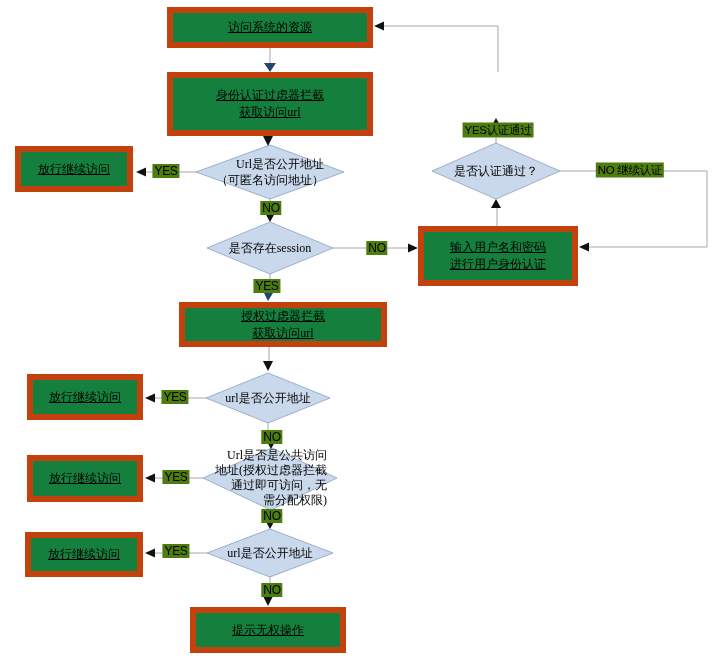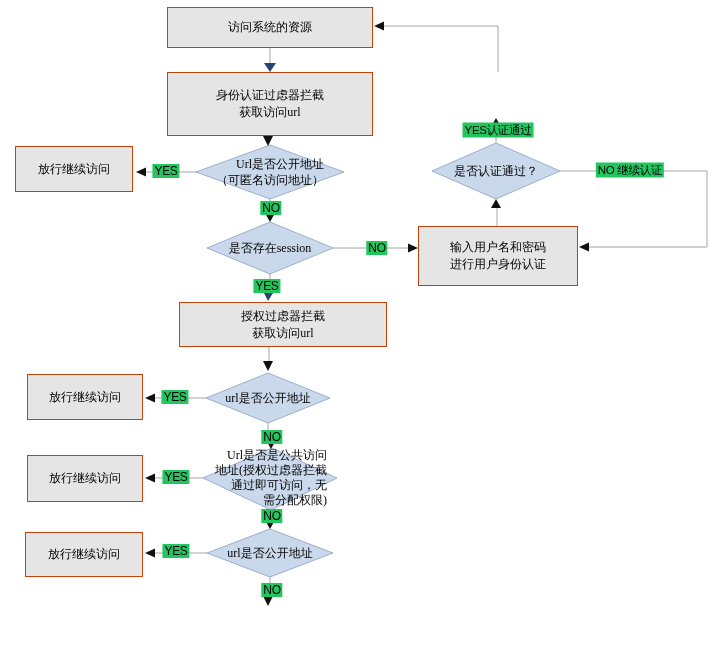--- a/index.html
+++ b/index.html
@@ -3,32 +3,32 @@
 <meta charset="utf-8">
 <style>
   html,body{margin:0;padding:0;background:#ffffff;}
   .canvas{
     position:relative;width:716px;height:666px;background:#ffffff;overflow:hidden;
     font-family:"Liberation Serif","DejaVu Serif",serif;color:#000;
   }
   .wires{position:absolute;left:0;top:0;z-index:0;}
   .rect-node{
     position:absolute;z-index:1;box-sizing:border-box;
-    background:#e5e5e5;border:1px solid #c2410c;
+    background:#15803d;border:6px solid #c2410c;
     display:flex;align-items:center;justify-content:center;text-align:center;
-    font-size:12px;line-height:17px;white-space:pre-line;
+    font-size:12px;line-height:17px;white-space:pre-line;text-decoration:underline;
   }
   .dtext{
     position:absolute;z-index:1;transform:translate(-50%,-50%);
     text-align:right;font-size:12px;line-height:16px;white-space:pre-line;
   }
   .dtext.tight{line-height:15px;}
   .elabel{
     position:absolute;z-index:2;transform:translate(-50%,-50%);
-    background:#22c55e;padding:0 2px;
+    background:#4d7c0f;padding:0 2px;
     font-family:"Liberation Sans","DejaVu Sans",sans-serif;
     font-size:12px;letter-spacing:-0.3px;white-space:nowrap;
   }
   .elabel.mixed{font-size:11.5px;}
 </style>
 </head>
 <body>
 
 <div class="canvas">
 
@@ -97,20 +97,21 @@
 
   <div class="rect-node" style="left:179px;top:302px;width:208px;height:45px">授权过虑器拦截
 获取访问url</div>
 
   <div class="rect-node" style="left:27px;top:374px;width:116px;height:46px">放行继续访问</div>
 
   <div class="rect-node" style="left:27px;top:455px;width:116px;height:47px">放行继续访问</div>
 
   <div class="rect-node" style="left:25px;top:532px;width:118px;height:45px">放行继续访问</div>
 
+  <div class="rect-node" style="left:190px;top:607px;width:156px;height:46px">提示无权操作</div>
 
   <div class="dtext" style="left:270px;top:172px">Url是否公开地址
 （可匿名访问地址）</div>
 
   <div class="dtext" style="left:496px;top:171px">是否认证通过？</div>
 
   <div class="dtext" style="left:270px;top:248px">是否存在session</div>
 
   <div class="dtext" style="left:268px;top:398px">url是否公开地址</div>
 

